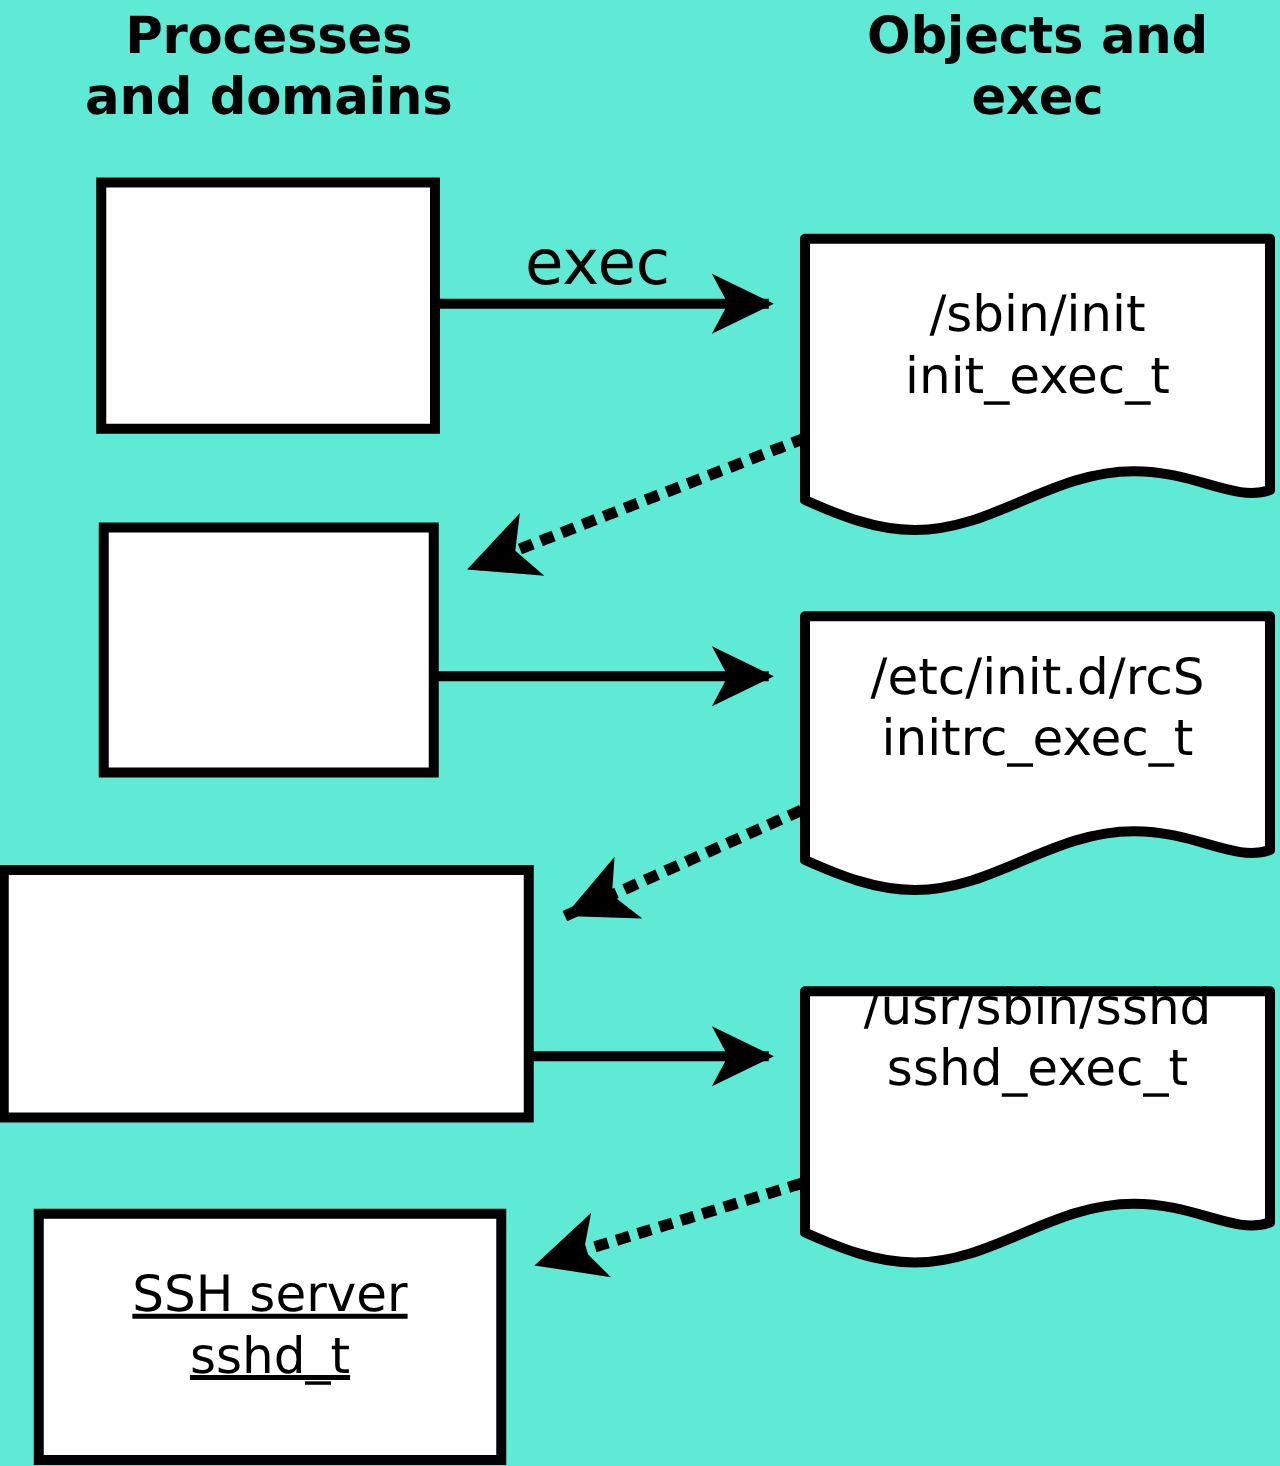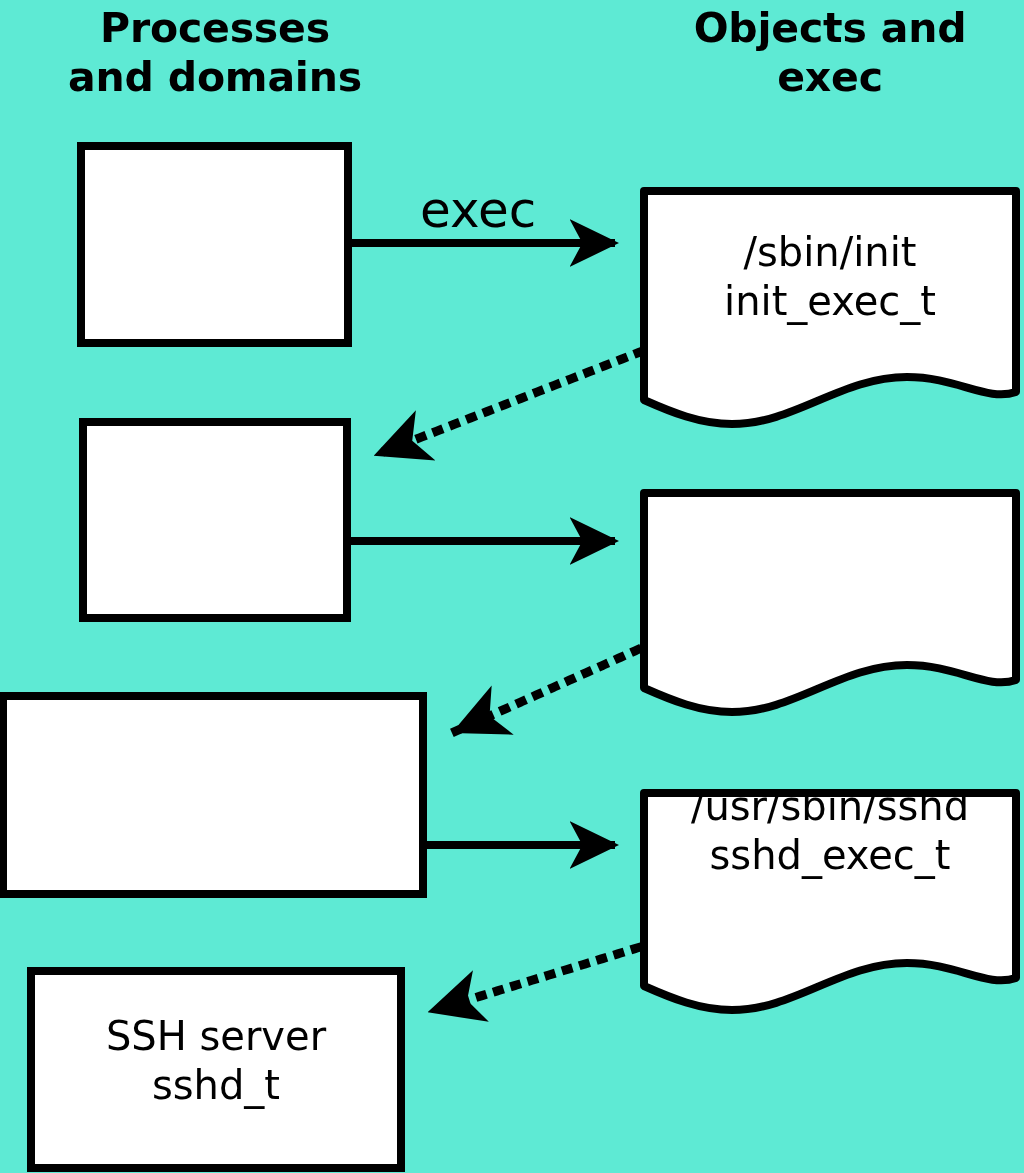--- a/index.html
+++ b/index.html
@@ -103,25 +103,27 @@
     <line x1="640" y1="352" x2="378" y2="454" stroke="#000000" stroke-width="9" stroke-dasharray="2 16" stroke-linecap="square" marker-end="url(#arrowFilled)"></line>
 
     <line x1="637" y1="650" x2="456" y2="731" stroke="#000000" stroke-width="9" stroke-dasharray="2 16" stroke-linecap="square" marker-end="url(#arrowFilled)"></line>
 
     <line x1="637" y1="948" x2="432" y2="1011" stroke="#000000" stroke-width="9" stroke-dasharray="2 16" stroke-linecap="square" marker-end="url(#arrowFilled)"></line>
   </svg>
 
 
 
 
-  <div class="node-label" style="left:31px; top:1012px; width:370px;">SSH server
+  <div class="node-label" style="left:31px; top:1012px; width:370px;text-decoration:underline;">SSH server
 sshd_t</div>
 
   <div class="node-label" style="left:644px; top:228px; width:372px;">/sbin/init
 init_exec_t</div>
 
+  <div class="node-label" style="left:644px; top:518px; width:372px;">/etc/init.d/rcS
+initrc_exec_t</div>
 
   <div class="node-label" style="left:644px; top:782px; width:372px;">/usr/sbin/sshd
 sshd_exec_t</div>
 
   <div class="edge-label" style="left:420px; top:183px; width:160px;">exec</div>
 
 </div>
 
 </body></html>

